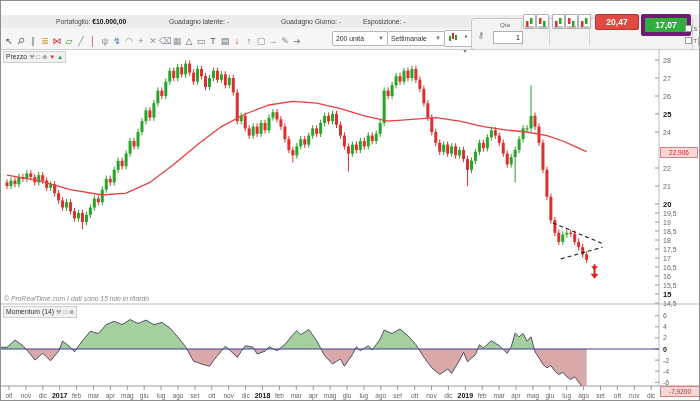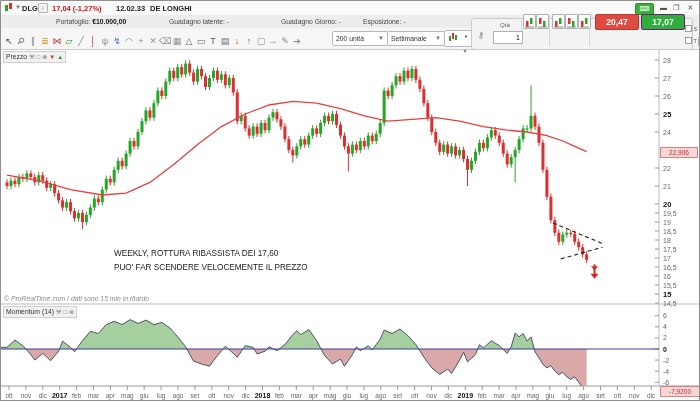--- a/index.html
+++ b/index.html
@@ -26,55 +26,39 @@
   .tool{display:inline-block;width:12px;height:16px;line-height:16px;text-align:center;font-size:9px;border-radius:2px;cursor:default;}
   .sel{position:absolute;background:#fff;border:1px solid #b8b8b8;border-radius:2px;font-size:6.8px;color:#333;line-height:13px;padding:0 3px;white-space:nowrap;}
   .sel .car{float:right;color:#777;font-size:6px;margin-left:3px;}
   
   #tradebox{left:470px;top:16.5px;width:220px;height:30px;border:1px solid #c9c9c9;border-radius:3px;background:#f3f3f3;}
   .tp-h{position:absolute;top:3px;font-size:6.2px;color:#666;white-space:nowrap;}
   .tp-sep{position:absolute;top:2px;height:26px;width:1px;background:#d6d6d6;}
   .oicon{position:absolute;top:13px;width:11px;height:13px;background:#fff;border:1px solid #b0b0b0;border-radius:1px;}
   .trade-btn{position:absolute;top:13px;width:42px;height:14px;border-radius:2px;color:#fff;font-size:8.5px;font-weight:bold;text-align:center;line-height:14px;}
   #sell-btn{background:#df4a43;border:1px solid #b93832;}
-  #buy-btn{background:#2fae3e;border:1px solid #701a75;}
+  #buy-btn{background:#2fae3e;border:4px solid #701a75;}
   #qty-input{position:absolute;left:492px;top:30px;width:24px;height:11px;border:1px solid #b0b0b0;font-size:7px;text-align:right;padding:0 2px;background:#fff;}
   .st-row{position:absolute;left:684px;font-size:5.5px;color:#555;white-space:nowrap;}
   .cb{display:inline-block;width:5px;height:5px;border:1px solid #999;background:#fff;vertical-align:-1px;}
   .valbox{display:inline-block;width:8px;height:7px;border:1px solid #bbb;background:#fff;font-size:5px;text-align:center;color:#777;line-height:7px;}
   
   .panel-tag{position:absolute;background:#f2f2f2;border:1px solid #cfcfcf;font-size:6.8px;color:#333;padding:0 2px;line-height:9px;white-space:nowrap;z-index:5;}
   .panel-tag .pi{font-size:6px;color:#777;margin-left:2px;}
   #annotation{left:113px;top:246px;font-size:8.2px;color:#222;line-height:13.5px;white-space:nowrap;z-index:4;}
   #ma-box{left:659px;top:146px;width:36px;height:9px;background:#f6d6d6;border:1px solid #d98080;color:#c03030;font-size:6.5px;line-height:9px;text-align:center;z-index:5;}
   #mom-box{left:659px;top:385px;width:38px;height:9px;background:#f6d6d6;border:1px solid #d98080;color:#c03030;font-size:6.5px;line-height:9px;text-align:center;z-index:5;}
   #copyright{left:3px;top:294px;font-size:6.8px;font-style:italic;color:#8a8a8a;z-index:4;white-space:nowrap;}
   #chartsvg{position:absolute;left:0;top:48px;z-index:1;}
 </style>
 </head>
 <body>
 
 <div id="win">
 
-  <div class="abs" id="titlebar">
-    <svg id="logo" class="abs" width="10" height="9">
-      <rect x="1" y="2" width="3" height="6" fill="#27a527"></rect>
-        <rect x="5" y="0" width="3" height="6" fill="#dd2f2f"></rect>
-    </svg>
-    <span class="t" style="left:14px;color:#777;font-size:6px;">▼</span>
-    <span class="t b" style="left:21px;">DLG</span>
-    <span class="abs" id="info-box">i</span>
-    <span class="t b red" style="left:51px;">17,04 (-1,27%)</span>
-    <span class="t b" style="left:115px;">12.02.33</span>
-    <span class="t b" style="left:149px;">DE LONGHI</span>
-    <span class="abs" id="kbd-btn">⌨</span>
-    <span class="abs winbtn" style="left:657px;">▬</span>
-    <span class="abs winbtn" style="left:670px;">❐</span>
-    <span class="abs winbtn" style="left:684px;">✕</span>
-  </div>
 
   <div class="abs" id="accountbar">
     <span class="t" style="left:55px;"><span>Portafoglio:</span> <span class="v">€10.000,00</span></span>
     <span class="t" style="left:168px;"><span>Guadagno latente:</span> <span>-</span></span>
     <span class="t" style="left:280px;"><span>Guadagno Giorno:</span> <span>-</span></span>
     <span class="t" style="left:362px;"><span>Esposizione:</span> <span>-</span></span>
     <span class="t" style="left:478px;"><span>Ordini:</span> <span class="v">0</span> <span class="mini-ico">▫</span> <span>/ 0</span> <span class="blue-ico">⊕</span></span>
     <span class="t" style="left:596px;"><span>Posizione:</span> <span class="v">0</span> <span class="mini-ico">▫</span> <span>/ 0</span> <span class="blue-ico">⊕</span></span>
   </div>
 
@@ -130,24 +114,20 @@
           <line x1="1" y1="11" x2="10" y2="11" stroke="#888" stroke-width="1"></line>
         </svg></div>
     </div>
   <div class="abs trade-btn" id="sell-btn" style="left:594px;">20,47</div>
   <div class="abs trade-btn" id="buy-btn" style="left:640px;">17,07</div>
   <div class="st-row" style="top:24px;"><span class="cb"></span> <span>S</span> <span class="valbox">10</span> </div>
   <div class="st-row" style="top:36px;"><span class="cb"></span> <span>T</span> <span class="valbox">10</span> </div>
 
   <div class="abs panel-tag" style="left:2px;top:50px;">
     <span>Prezzo</span><span class="pi">⚒</span><span class="pi">□</span><span class="pi">⊗</span><span class="pi" style="color:#cc3333">▼</span><span class="pi" style="color:#2f8f2f">▲</span>
-  </div>
-  <div class="abs" id="annotation">
-    <div>WEEKLY, ROTTURA RIBASSISTA DEI 17,60</div>
-    <div>PUO' FAR SCENDERE VELOCEMENTE IL PREZZO</div>
   </div>
   <div class="abs" id="ma-box">22,906</div>
   <div class="abs" id="copyright">© ProRealTime.com  I dati sono 15 min in ritardo</div>
   <div class="abs panel-tag" style="left:2px;top:305px;">
     <span>Momentum (14)</span><span class="pi">⚒</span><span class="pi">□</span><span class="pi">⊗</span>
   </div>
   <div class="abs" id="mom-box">-7,9200</div>
 
   <svg id="chartsvg" width="700" height="353">
       <defs>

